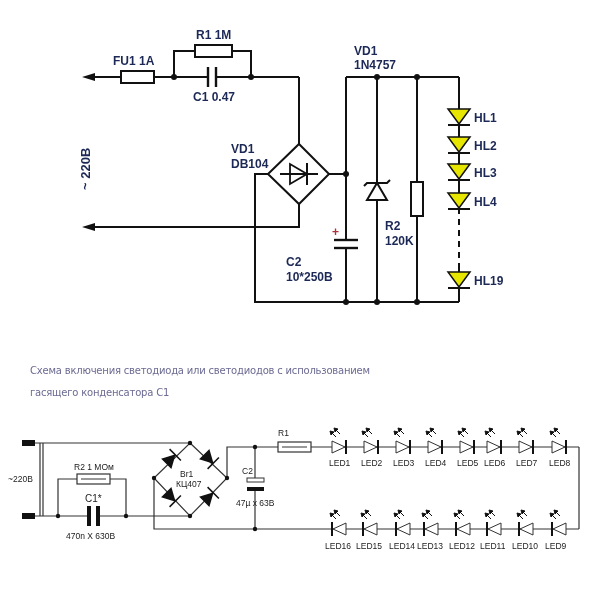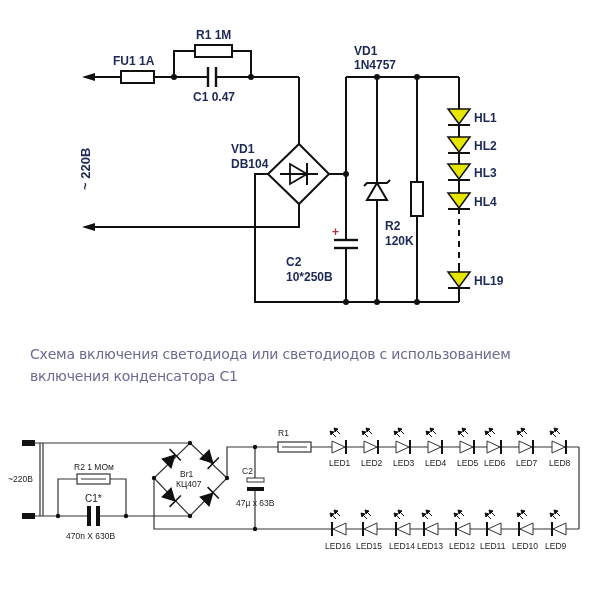--- a/index.html
+++ b/index.html
@@ -1,22 +1,22 @@
 <!DOCTYPE html>
 <html><head>
 <meta charset="utf-8">
 <style>
   html, body { margin: 0; padding: 0; background: #ffffff; }
   body { width: 600px; height: 600px; position: relative; overflow: hidden; font-family: "Liberation Sans", sans-serif; }
   #top-diagram, #bottom-diagram { position: absolute; left: 0; top: 0; }
   .lbl { font-family: "Liberation Sans", sans-serif; font-weight: bold; font-size: 12px; fill: #1c2855; }
   .lbl-sm { font-family: "Liberation Sans", sans-serif; font-size: 8.5px; fill: #222; }
   .caption {
-    position: absolute; left: 30px; top: 343px; width: 550px;
-    font-family: "DejaVu Sans", sans-serif; font-size: 14px; line-height: 22px;
+    position: absolute; left: 30px; top: 360px; width: 550px;
+    font-family: "DejaVu Sans", sans-serif; font-size: 10px; line-height: 22px;
     color: #6b6a92; letter-spacing: -0.2px;
   }
   .caption span { display: block; }
 </style>
 </head>
 <body>
 
 <svg id="top-diagram" width="600" height="320" viewBox="0 0 600 320">
   <g stroke="#111" stroke-width="2" fill="none">
 
@@ -127,21 +127,21 @@
       <g>
         <polygon points="448,272 470,272 459,287" fill="#e6e600" stroke="#111" stroke-width="1.5"></polygon>
         <line x1="448" y1="288" x2="470" y2="288" stroke="#111" stroke-width="2"></line>
         <text class="lbl" x="474" y="285">HL19</text>
       </g>
     </g>
 </svg>
 
 <div class="caption">
   <span>Схема включения светодиода или светодиодов с использованием</span>
-  <span>включения конденсатора С1</span>
+  <span>гасящего конденсатора С1</span>
 </div>
 
 <svg id="bottom-diagram" width="600" height="600" viewBox="0 0 600 600" style="pointer-events:none">
   <g stroke="#333" stroke-width="1.2" fill="none">
 
     <line x1="35" y1="443" x2="190" y2="443"></line>
     <line x1="35" y1="516" x2="89" y2="516"></line>
     <line x1="98" y1="516" x2="190" y2="516"></line>
     <line x1="40" y1="443" x2="40" y2="516"></line>
     <line x1="43" y1="443" x2="43" y2="516"></line>

